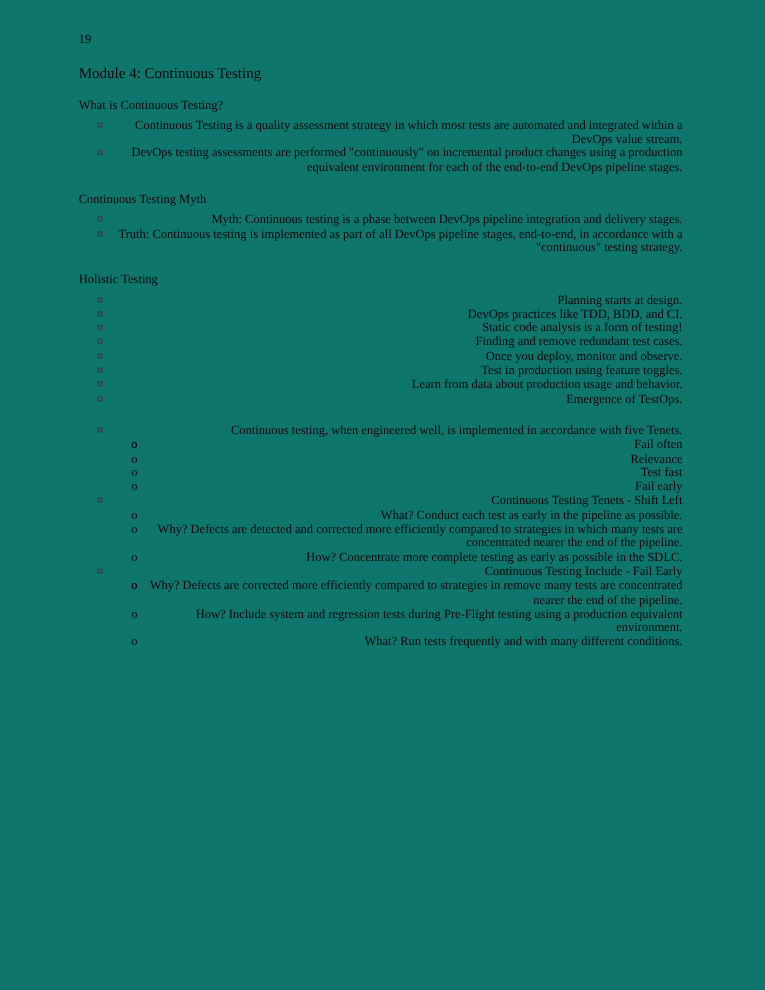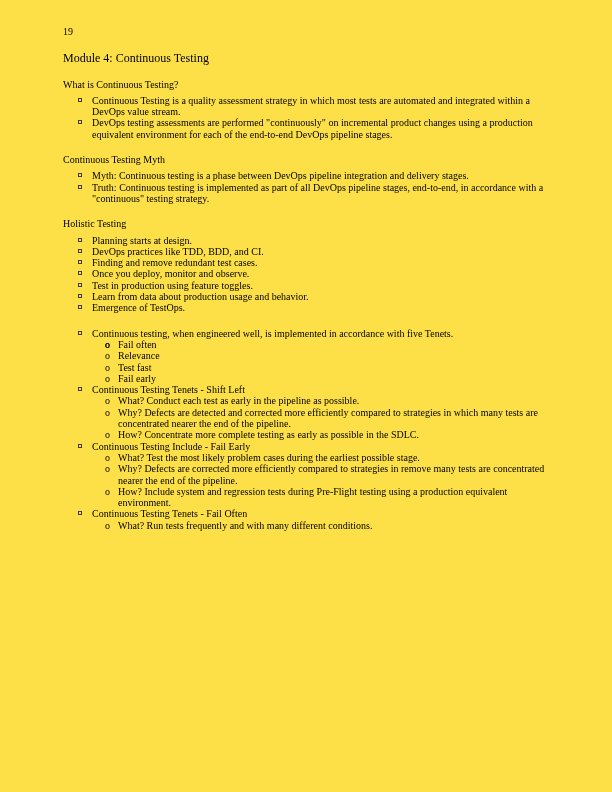--- a/index.html
+++ b/index.html
@@ -4,21 +4,21 @@
 <style>
   html, body {
     margin: 0;
     padding: 0;
     background: #ffffff;
   }
   .page {
     position: relative;
     width: 612px;
     height: 792px;
-    background: #fde047;
+    background: #0f766e;
     box-sizing: border-box;
     padding: 26px 66px 30px 63px;
     font-family: "Liberation Serif", "DejaVu Serif", serif;
     font-size: 10px;
     line-height: 11.3px;
     color: #000000;
     overflow: hidden;
   }
   .page-number {
     margin: 0 0 16px 0;
@@ -29,20 +29,21 @@
     font-size: 12px;
   }
   section.doc-section {
     margin-top: 14px;
   }
   .heading {
     margin: 0 0 5px 0;
   }
   .item {
     position: relative;
+    text-align: right;
   }
   .item .txt {
     display: block;
   }
   .l1 {
     padding-left: 29px;
   }
   .l1 .sq {
     position: absolute;
     left: 15px;
@@ -97,20 +98,24 @@
         <div class="item l1">
           <span class="sq"></span>
           <span class="txt">Planning starts at design.</span>
         </div>
         <div class="item l1">
           <span class="sq"></span>
           <span class="txt">DevOps practices like TDD, BDD, and CI.</span>
         </div>
         <div class="item l1">
           <span class="sq"></span>
+          <span class="txt">Static code analysis is a form of testing!</span>
+        </div>
+        <div class="item l1">
+          <span class="sq"></span>
           <span class="txt">Finding and remove redundant test cases.</span>
         </div>
         <div class="item l1">
           <span class="sq"></span>
           <span class="txt">Once you deploy, monitor and observe.</span>
         </div>
         <div class="item l1">
           <span class="sq"></span>
           <span class="txt">Test in production using feature toggles.</span>
         </div>
@@ -162,33 +167,28 @@
         <div class="item l2">
           <span class="o-marker">o</span>
           <span class="txt">How? Concentrate more complete testing as early as possible in the SDLC.</span>
         </div>
         <div class="item l1">
           <span class="sq"></span>
           <span class="txt">Continuous Testing Include - Fail Early</span>
         </div>
         <div class="item l2">
           <span class="o-marker">o</span>
-          <span class="txt">What? Test the most likely problem cases during the earliest possible stage.</span>
         </div>
         <div class="item l2">
           <span class="o-marker">o</span>
           <span class="txt">Why? Defects are corrected more efficiently compared to strategies in remove many tests are concentrated nearer the end of the pipeline.</span>
         </div>
         <div class="item l2">
           <span class="o-marker">o</span>
           <span class="txt">How? Include system and regression tests during Pre-Flight testing using a production equivalent environment.</span>
-        </div>
-        <div class="item l1">
-          <span class="sq"></span>
-          <span class="txt">Continuous Testing Tenets - Fail Often</span>
         </div>
         <div class="item l2">
           <span class="o-marker">o</span>
           <span class="txt">What? Run tests frequently and with many different conditions.</span>
         </div>
       </section>
     </div>
 </div>
 
 </body></html>

